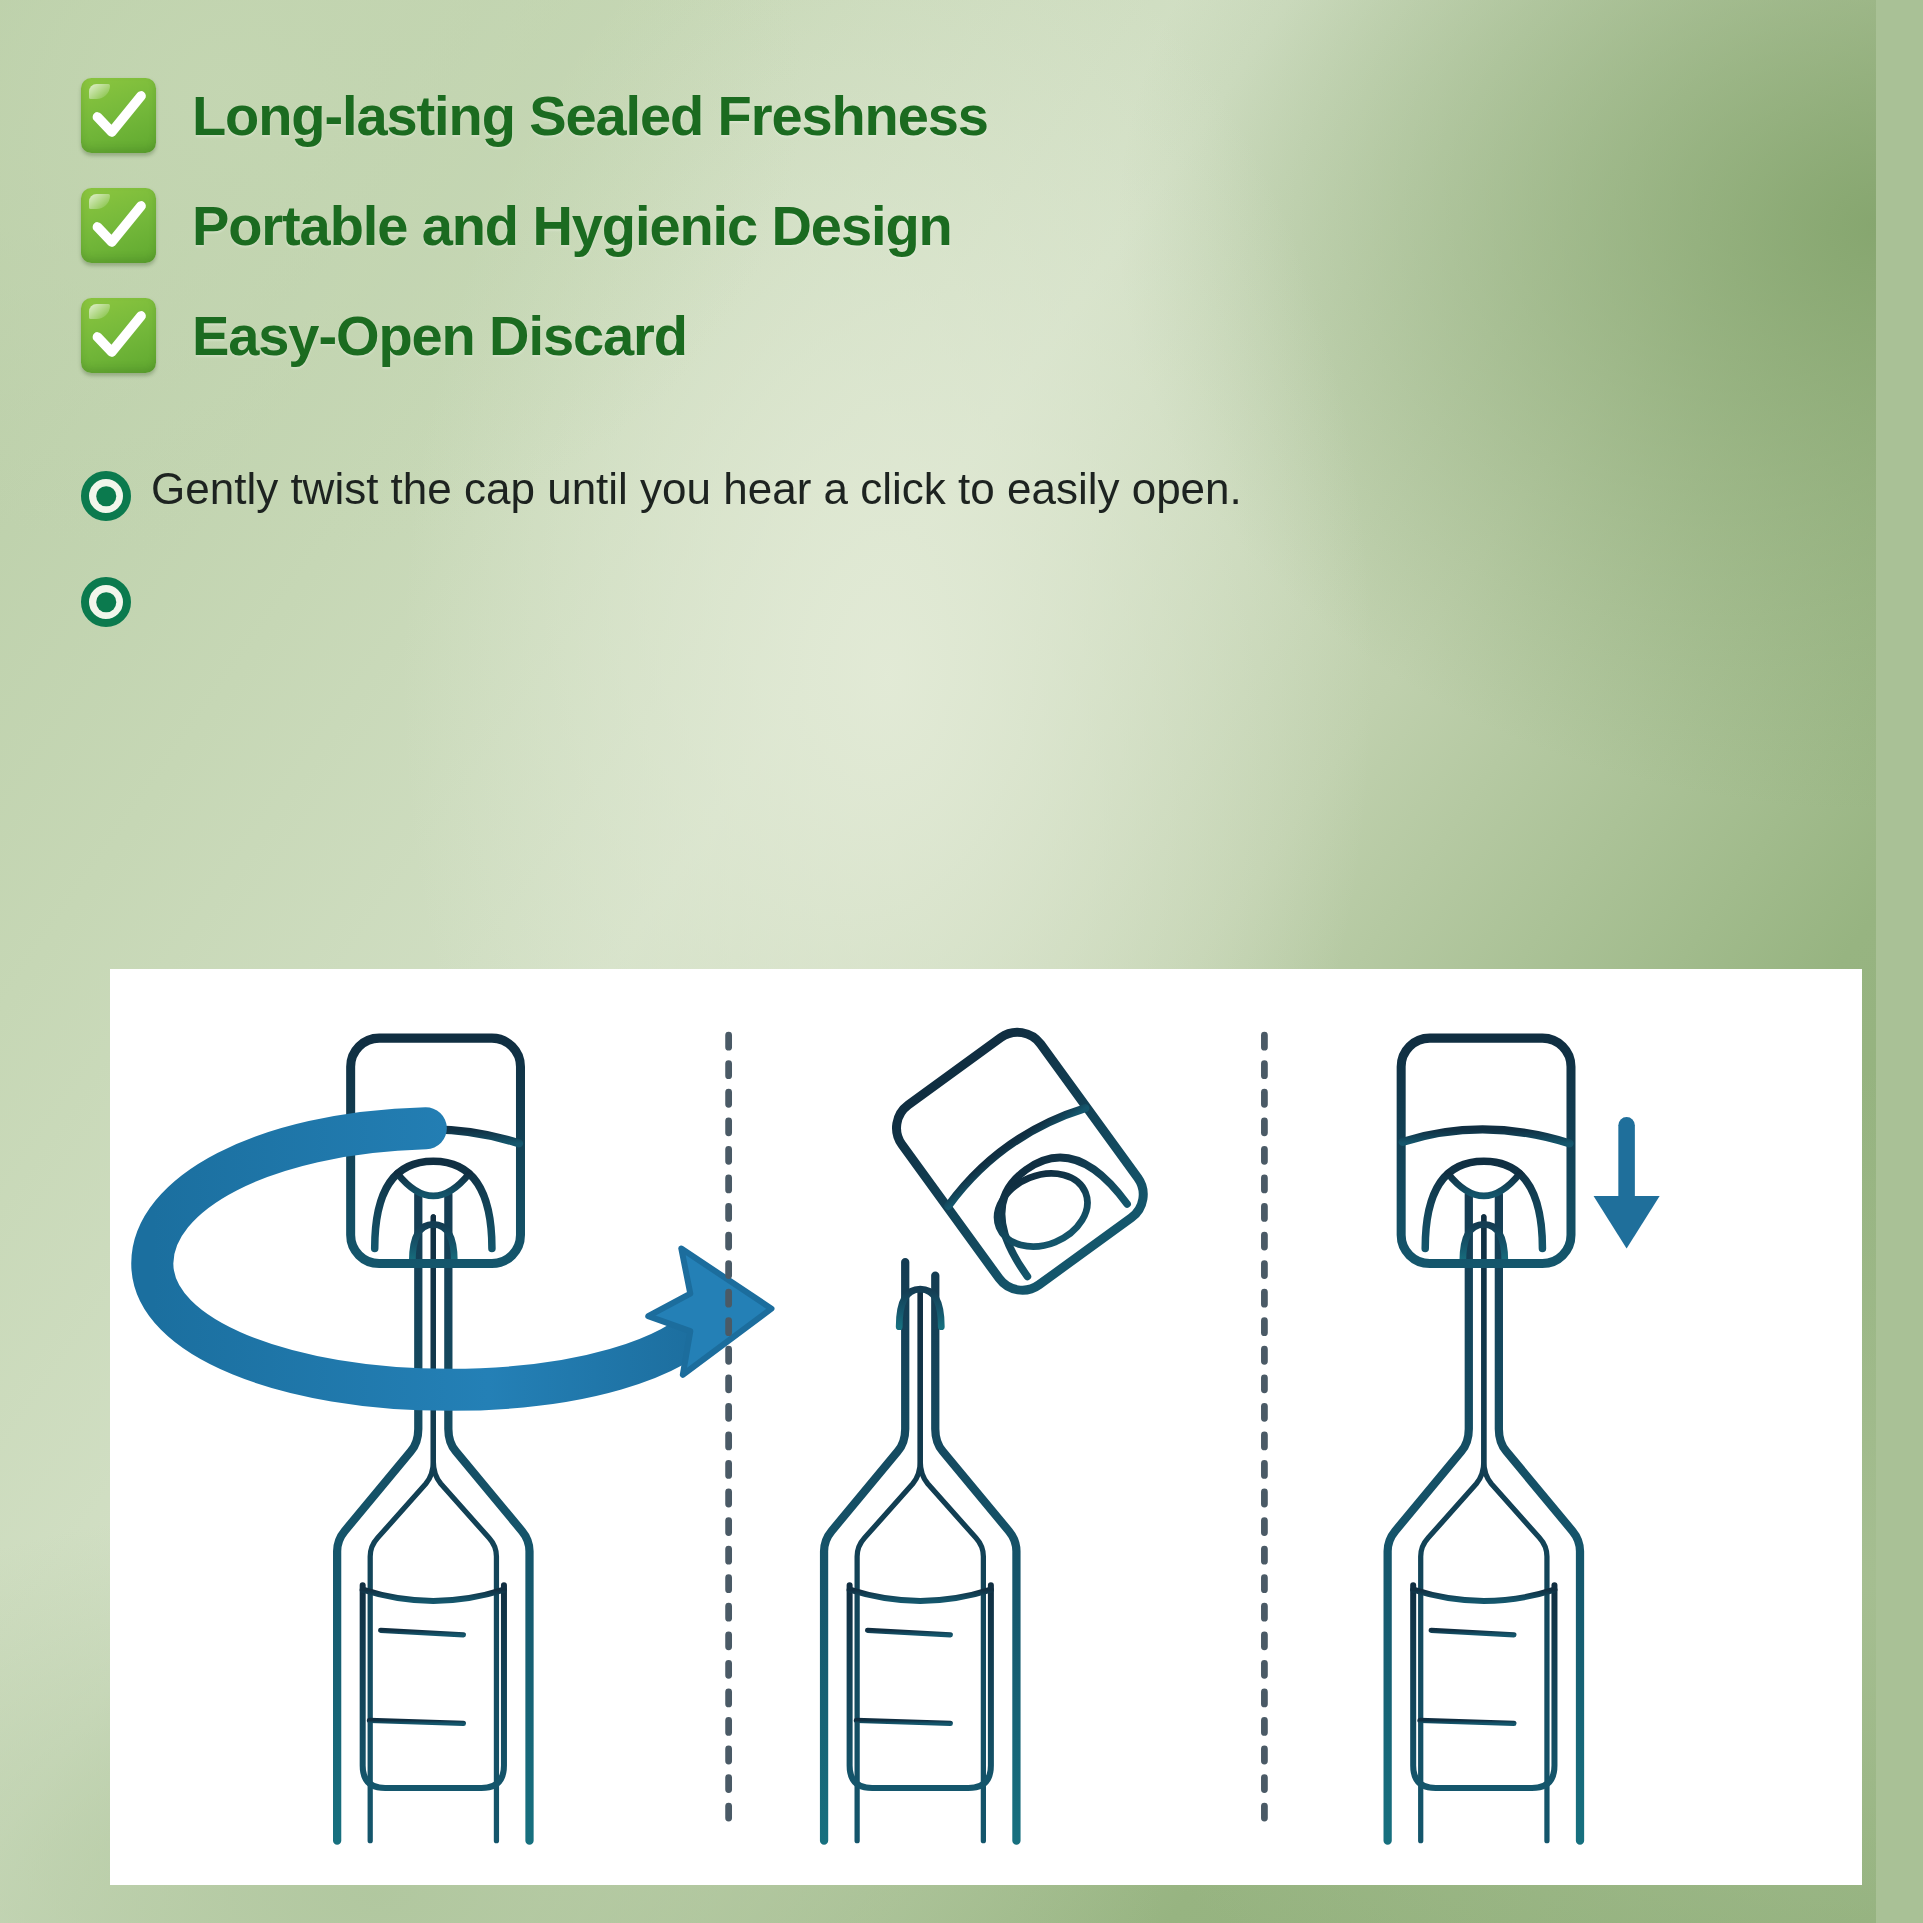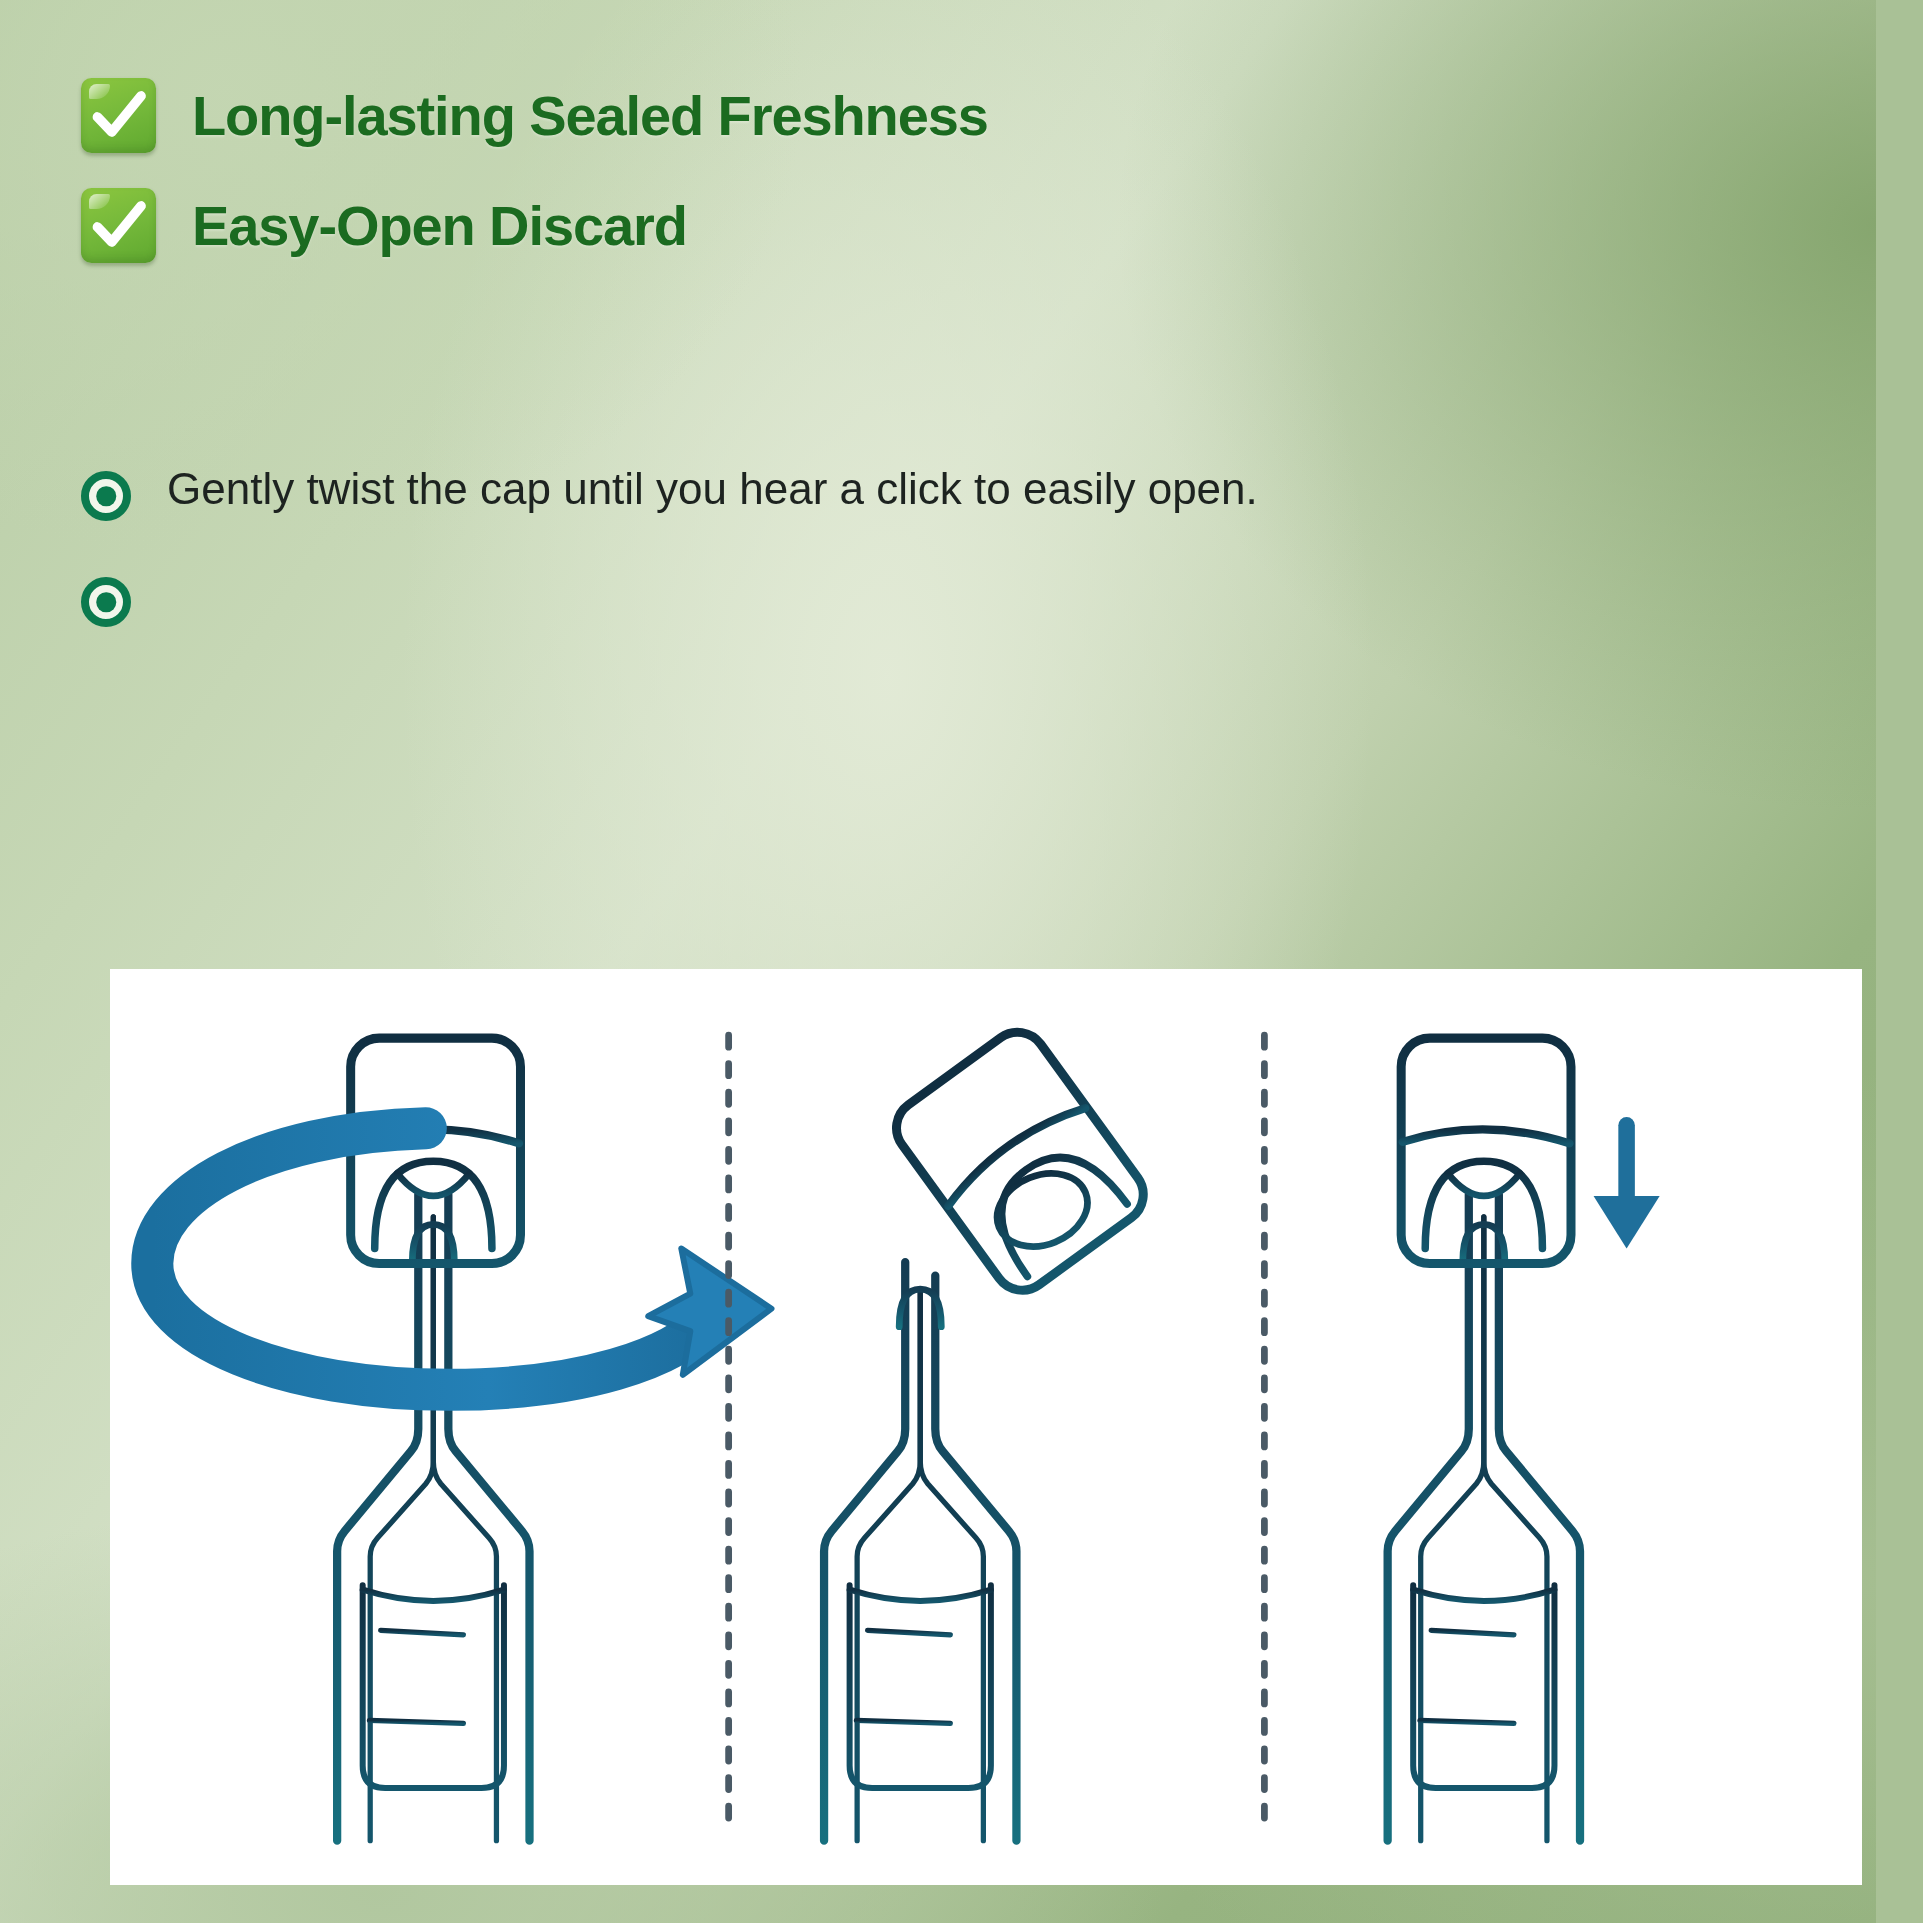--- a/index.html
+++ b/index.html
@@ -48,21 +48,21 @@
   .bullet-dot{
     flex:0 0 50px;width:50px;height:50px;margin-top:9px;border-radius:50%;
     border:8.3px solid #0b7a4e;background:#f2f6ec;position:relative;
     box-sizing:border-box;
   }
   .bullet-dot::after{
     content:"";position:absolute;left:50%;top:50%;transform:translate(-50%,-50%);
     width:19.5px;height:19.5px;border-radius:50%;background:#0b7a4e;
   }
   .bullet-text{
-    margin-left:36px;color:#1d2320;font-size:44px;line-height:1.22;
+    margin-left:20px;color:#1d2320;font-size:44px;line-height:1.22;
     font-weight:400;max-width:1428px;
   }
 
   
   .illus-card{
     position:absolute;left:110px;top:969px;width:1752px;height:916px;
     background:#ffffff;
   }
   .illus-card svg{display:block;width:100%;height:100%;}
 </style>
@@ -75,20 +75,28 @@
 
     <div class="check-row">
       <span class="chk-box">
         <svg viewBox="0 0 100 100" aria-hidden="true">
           <path d="M22 52 L41 72 L80 24" fill="none" stroke="#ffffff" stroke-width="13" stroke-linecap="round" stroke-linejoin="round"></path>
         </svg>
       </span>
       <span class="chk-label">Long-lasting Sealed Freshness</span>
     </div>
 
+    <div class="check-row">
+      <span class="chk-box">
+        <svg viewBox="0 0 100 100" aria-hidden="true">
+          <path d="M22 52 L41 72 L80 24" fill="none" stroke="#ffffff" stroke-width="13" stroke-linecap="round" stroke-linejoin="round"></path>
+        </svg>
+      </span>
+      <span class="chk-label">Portable and Hygienic Design</span>
+    </div>
 
     <div class="check-row">
       <span class="chk-box">
         <svg viewBox="0 0 100 100" aria-hidden="true">
           <path d="M22 52 L41 72 L80 24" fill="none" stroke="#ffffff" stroke-width="13" stroke-linecap="round" stroke-linejoin="round"></path>
         </svg>
       </span>
       <span class="chk-label">Easy-Open Discard</span>
     </div>
 

